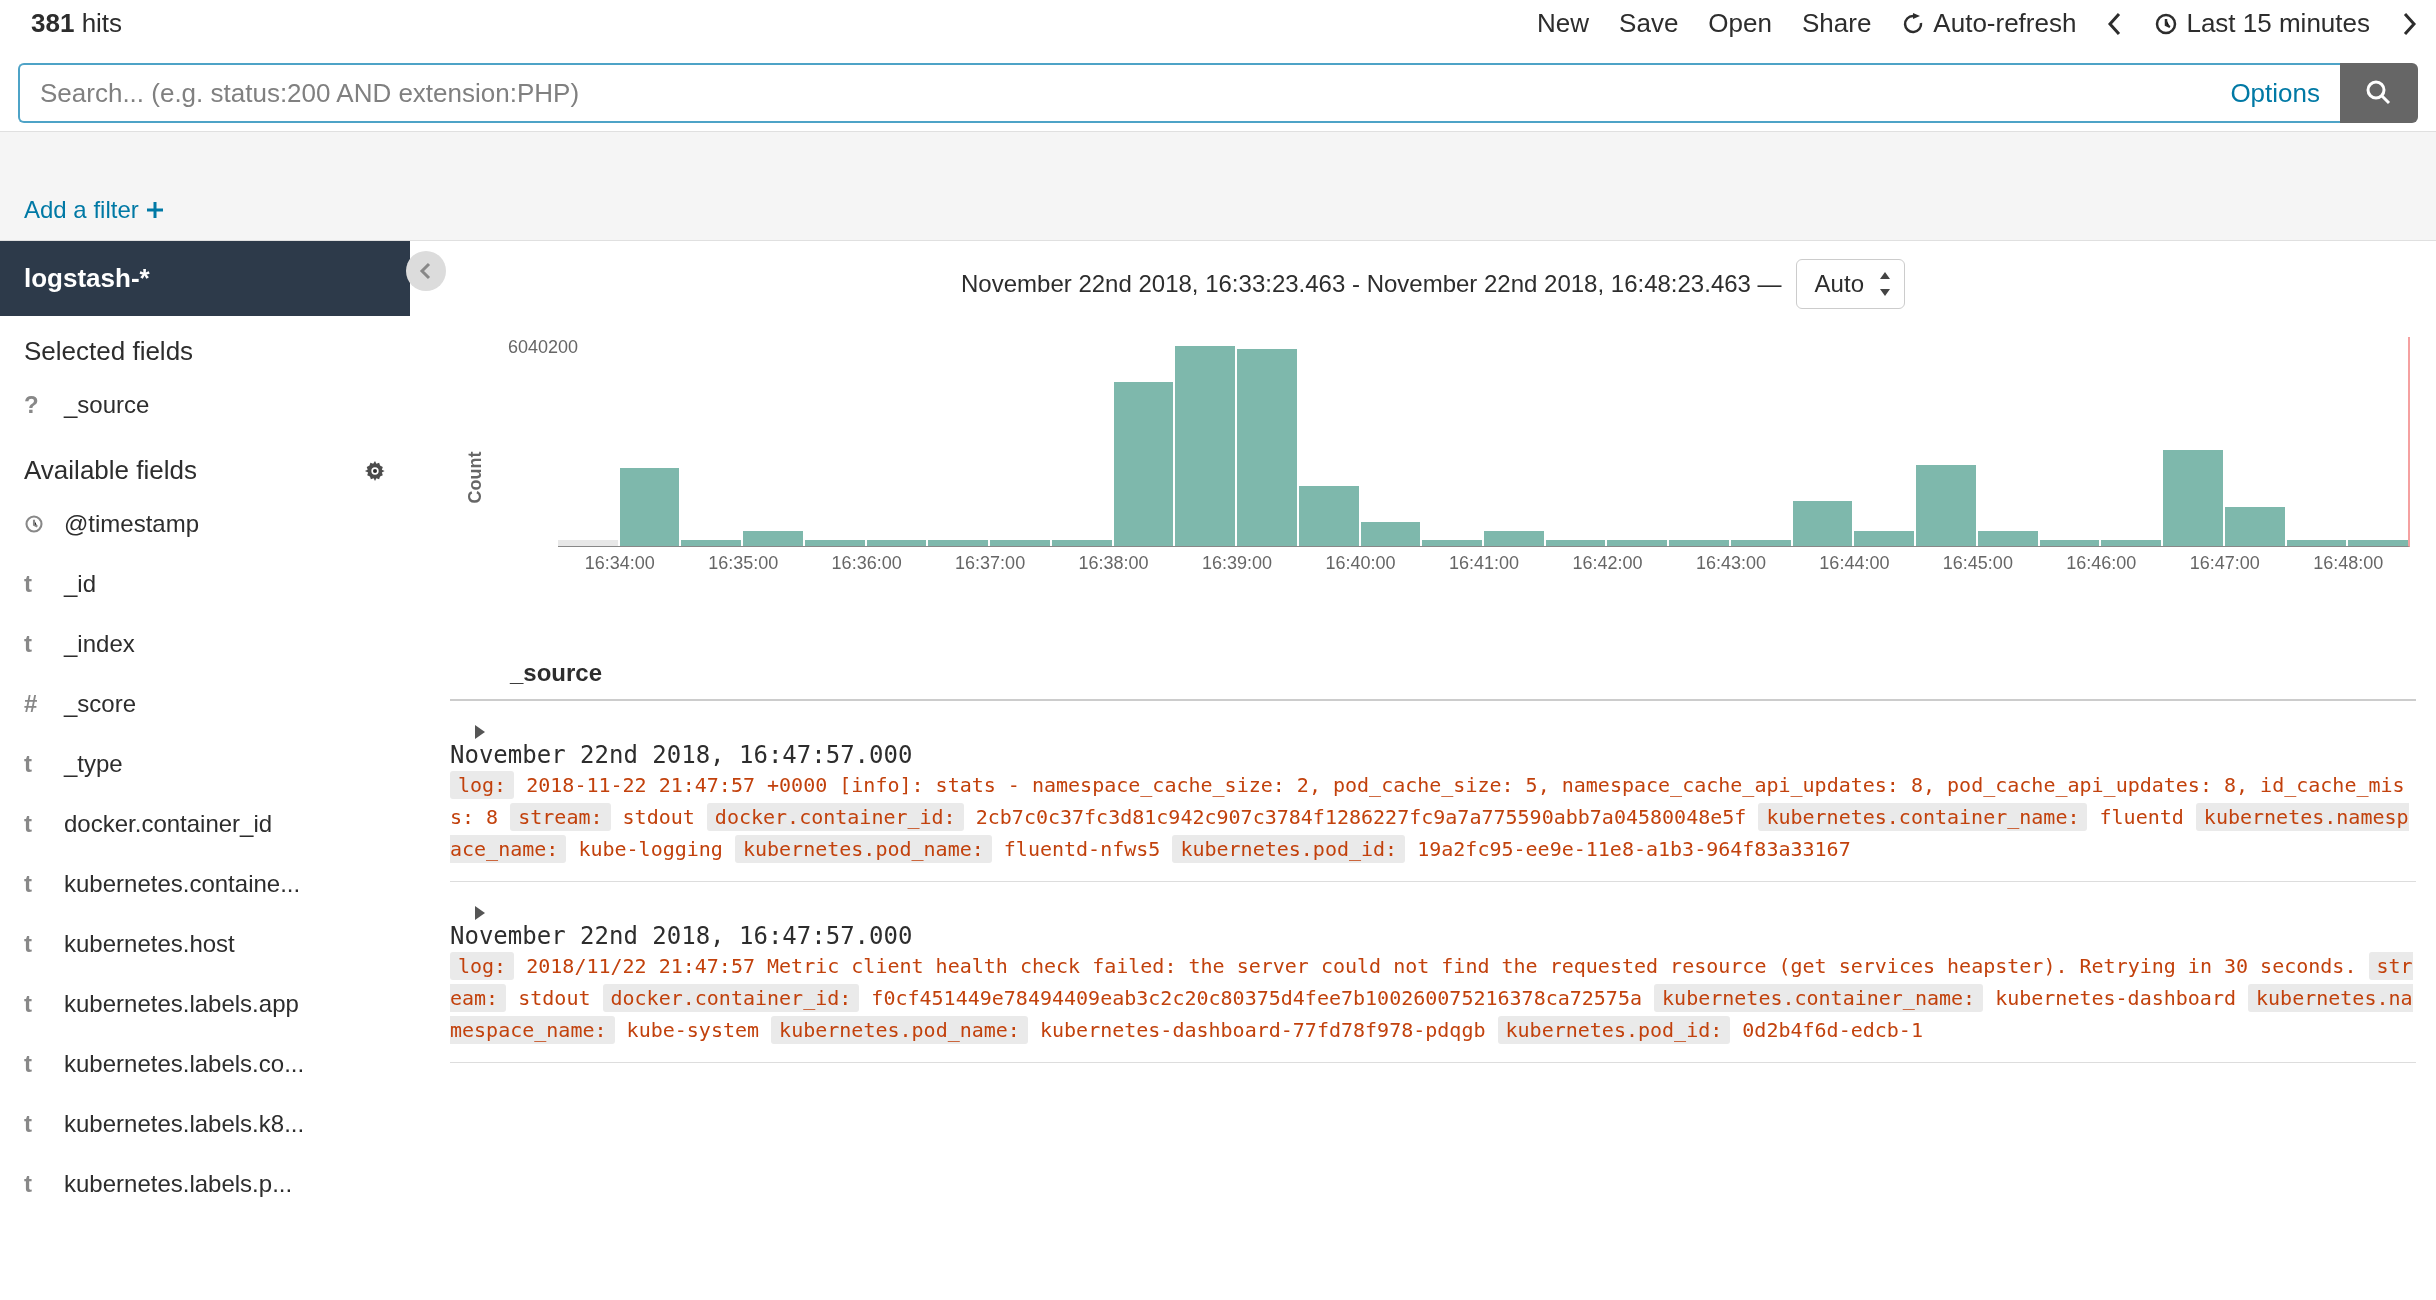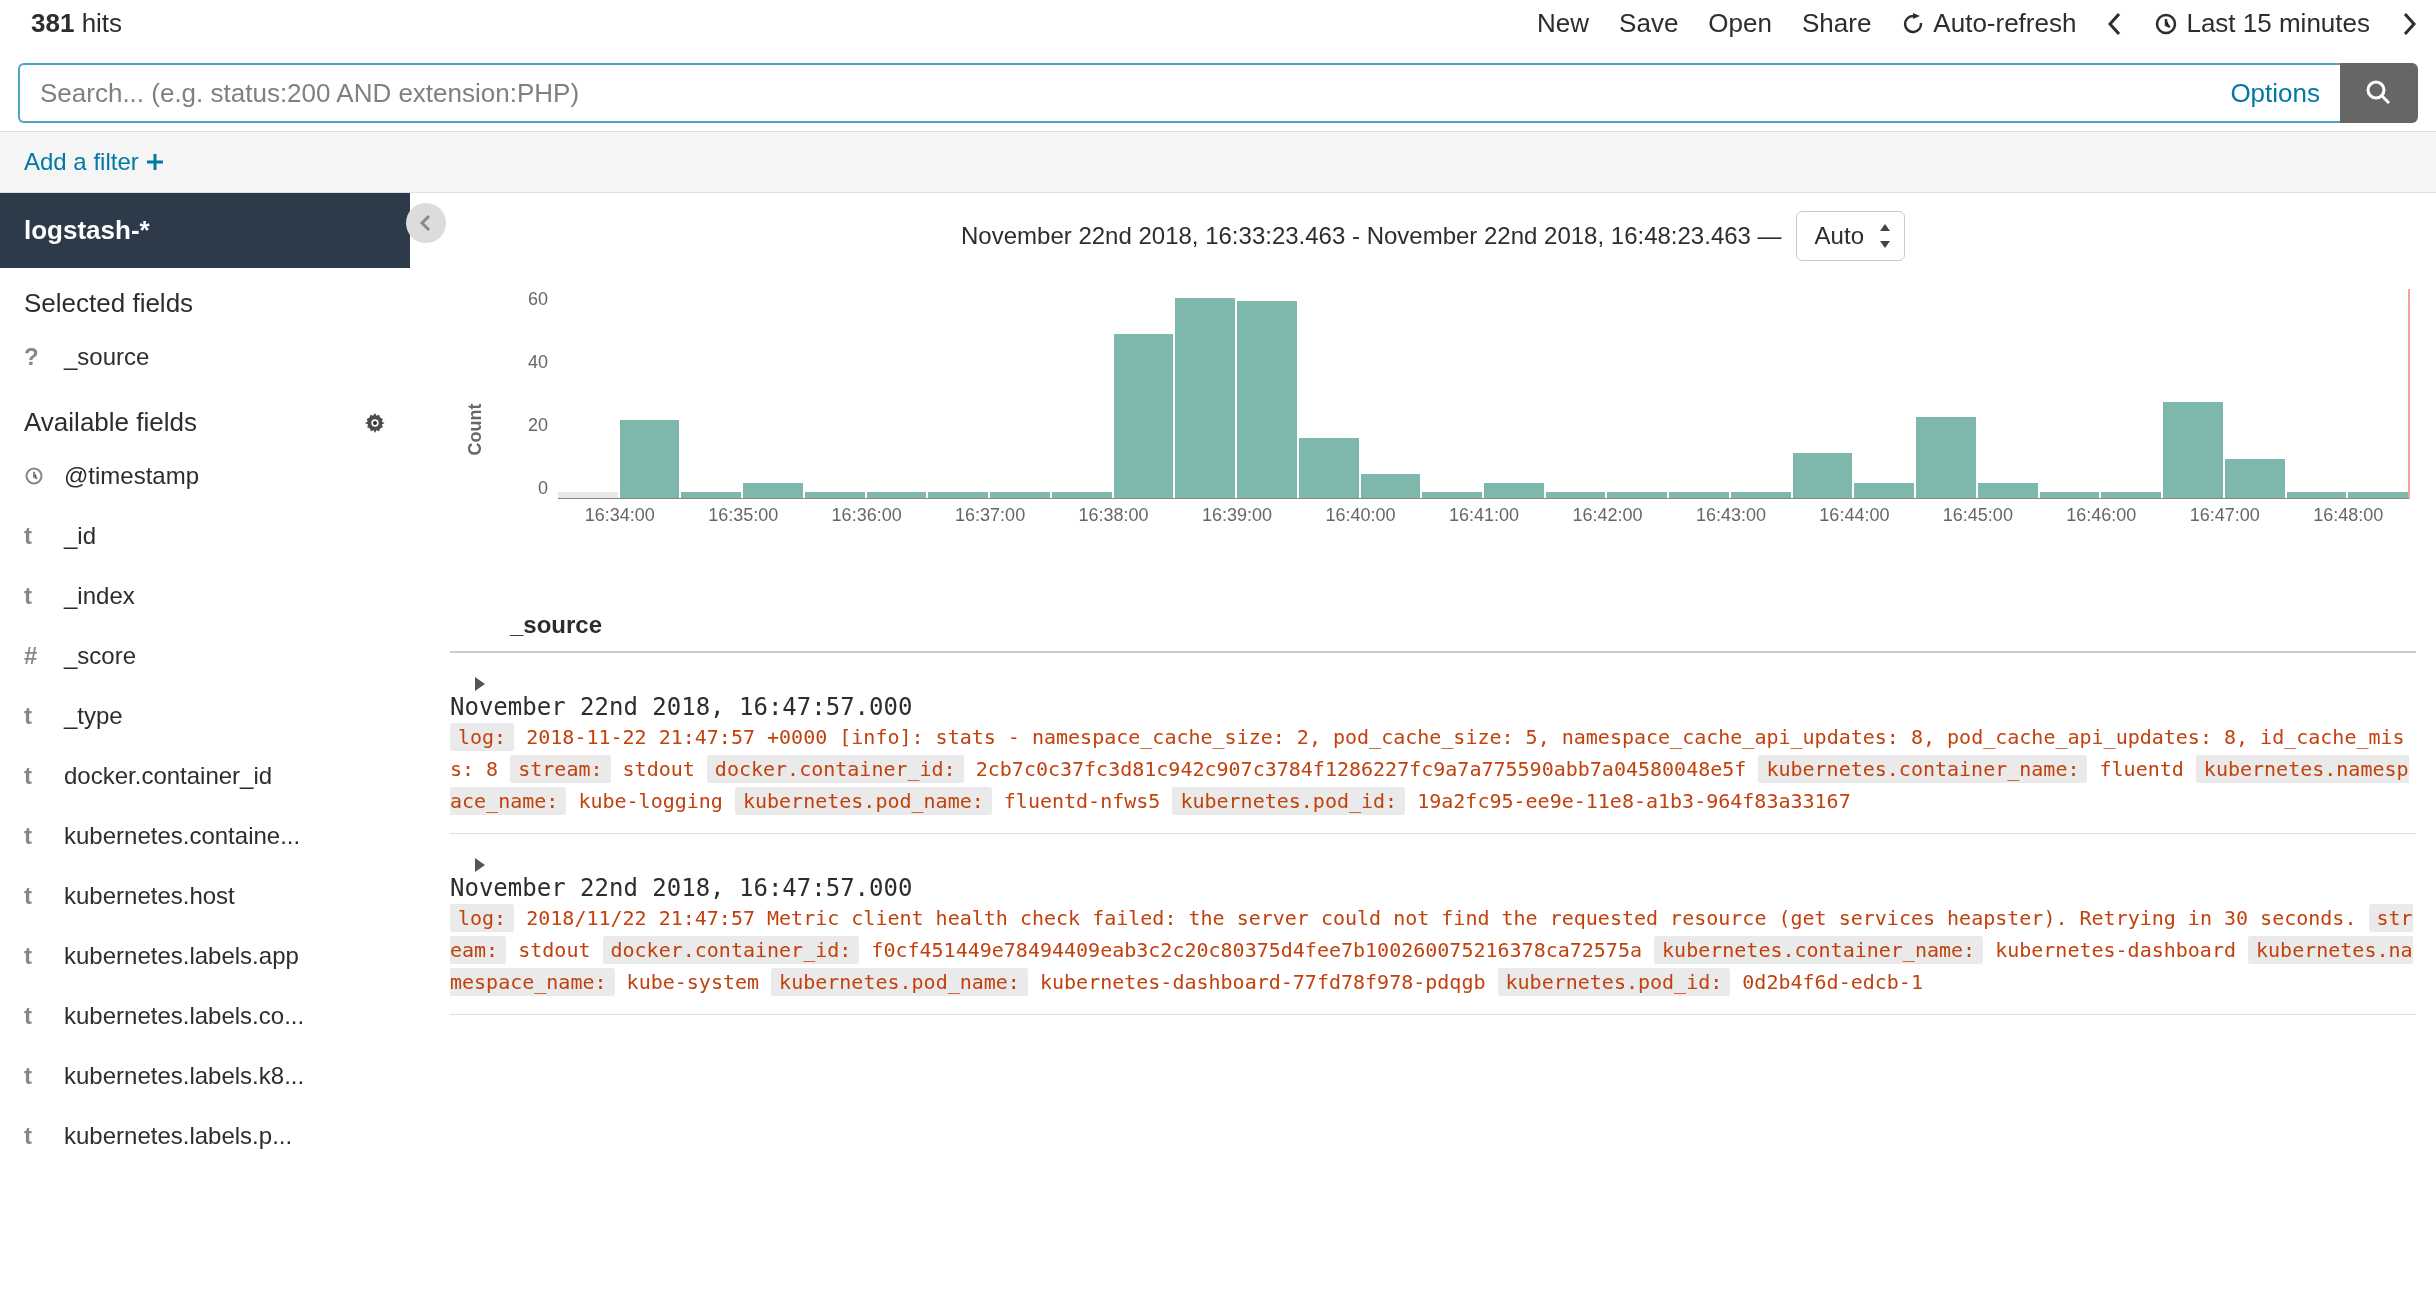--- a/index.html
+++ b/index.html
@@ -8,36 +8,36 @@
 .topbar-left { font-size:26px; }
 .topbar-left strong { font-weight:700; }
 .topbar-right { display:flex; align-items:center; gap:30px; font-size:26px; }
 .topbar-right .item { cursor:pointer; color:#2d2d2d; display:flex; align-items:center; gap:8px; }
 .search-row { display:flex; padding:16px 18px 8px 18px; gap:0; }
 .search-input { flex:1; height:60px; border:2px solid #4ea3c7; border-right:none; border-radius:6px 0 0 6px; padding:0 20px; font-size:26px; color:#808080; display:flex; align-items:center; justify-content:space-between; }
 .search-input .placeholder { color:#808080; }
 .search-input .options { color:#0079a5; }
 .search-btn { width:78px; height:60px; background:#666; border:none; border-radius:0 6px 6px 0; display:flex; align-items:center; justify-content:center; cursor:pointer; }
 .filter-bar { background:#f5f5f5; padding:16px 24px; border-top:1px solid #e0e0e0; border-bottom:1px solid #e0e0e0; }
-.filter-bar a { color:#0079a5; font-size:24px; text-decoration:none; display:inline-flex; align-items:center; gap:6px; }
+.filter-bar a { color:#0079a5; font-size:24px; text-decoration:none; display:inline-flex; align-items:center; gap:6px;margin-top:48px; }
 .main { display:flex; }
 .sidebar { width:410px; flex-shrink:0; }
 .index-header { background:#2d3a4a; color:#fff; font-weight:700; font-size:26px; padding:22px 24px; position:relative; }
 .collapse-btn { position:absolute; right:-36px; top:10px; width:40px; height:40px; border-radius:50%; background:#dcdcdc; display:flex; align-items:center; justify-content:center; cursor:pointer; }
 .section-title { padding:20px 24px 8px 24px; font-size:26px; color:#2d2d2d; display:flex; justify-content:space-between; align-items:center; }
 .field-row { padding:16px 24px; font-size:24px; color:#2d2d2d; display:flex; align-items:center; gap:18px; cursor:pointer; }
 .field-type { display:inline-flex; width:22px; color:#888; font-weight:700; flex-shrink:0; }
 .content { flex:1; padding:0 20px 0 40px; }
 .hist-header { text-align:center; font-size:24px; color:#2d2d2d; padding:18px 0; display:flex; justify-content:center; align-items:center; gap:14px; }
 .interval-select { border:1px solid #ccc; border-radius:6px; padding:10px 40px 10px 18px; font-size:24px; background:#fff; position:relative; }
 .hist-area { display:flex; padding-top:10px; }
 .ylabel { display:flex; align-items:center; }
 .ylabel span { transform:rotate(-90deg); font-size:18px; color:#666; font-weight:700; }
 .chart-body { flex:1; position:relative; height:280px; margin-left:6px; }
-.y-ticks { position:absolute; left:0; top:0; height:210px; display:flex; flex-direction:column; justify-content:space-between; font-size:18px; color:#666; text-align:right; width:40px; }
+.y-ticks { position:absolute; left:0; top:0; height:210px; display:flex; flex-direction:row; justify-content:space-between; font-size:18px; color:#666; text-align:right; width:40px; }
 .bars-wrap { position:absolute; left:50px; right:6px; top:0; height:210px; border-bottom:1px solid #888; border-right:2px solid #f5a1a1; display:flex; align-items:flex-end; gap:2px; }
 .bar { background:#7eb8ac; flex:1; }
 .bar.grey { background:#e8e8e8; }
 .x-ticks { position:absolute; left:50px; right:6px; top:216px; display:flex; justify-content:space-between; font-size:18px; color:#666; }
 .x-ticks span { flex:1; text-align:center; }
 .xaxis-label { text-align:center; font-size:20px; font-weight:700; color:#2d2d2d; margin-top:60px; }
 .table-wrap { margin-top:30px; }
 .table-head { display:flex; border-bottom:2px solid #ccc; padding:12px 0; }
 .col-expand { width:60px; }
 .col-time { width:500px; font-size:24px; font-weight:700; }

